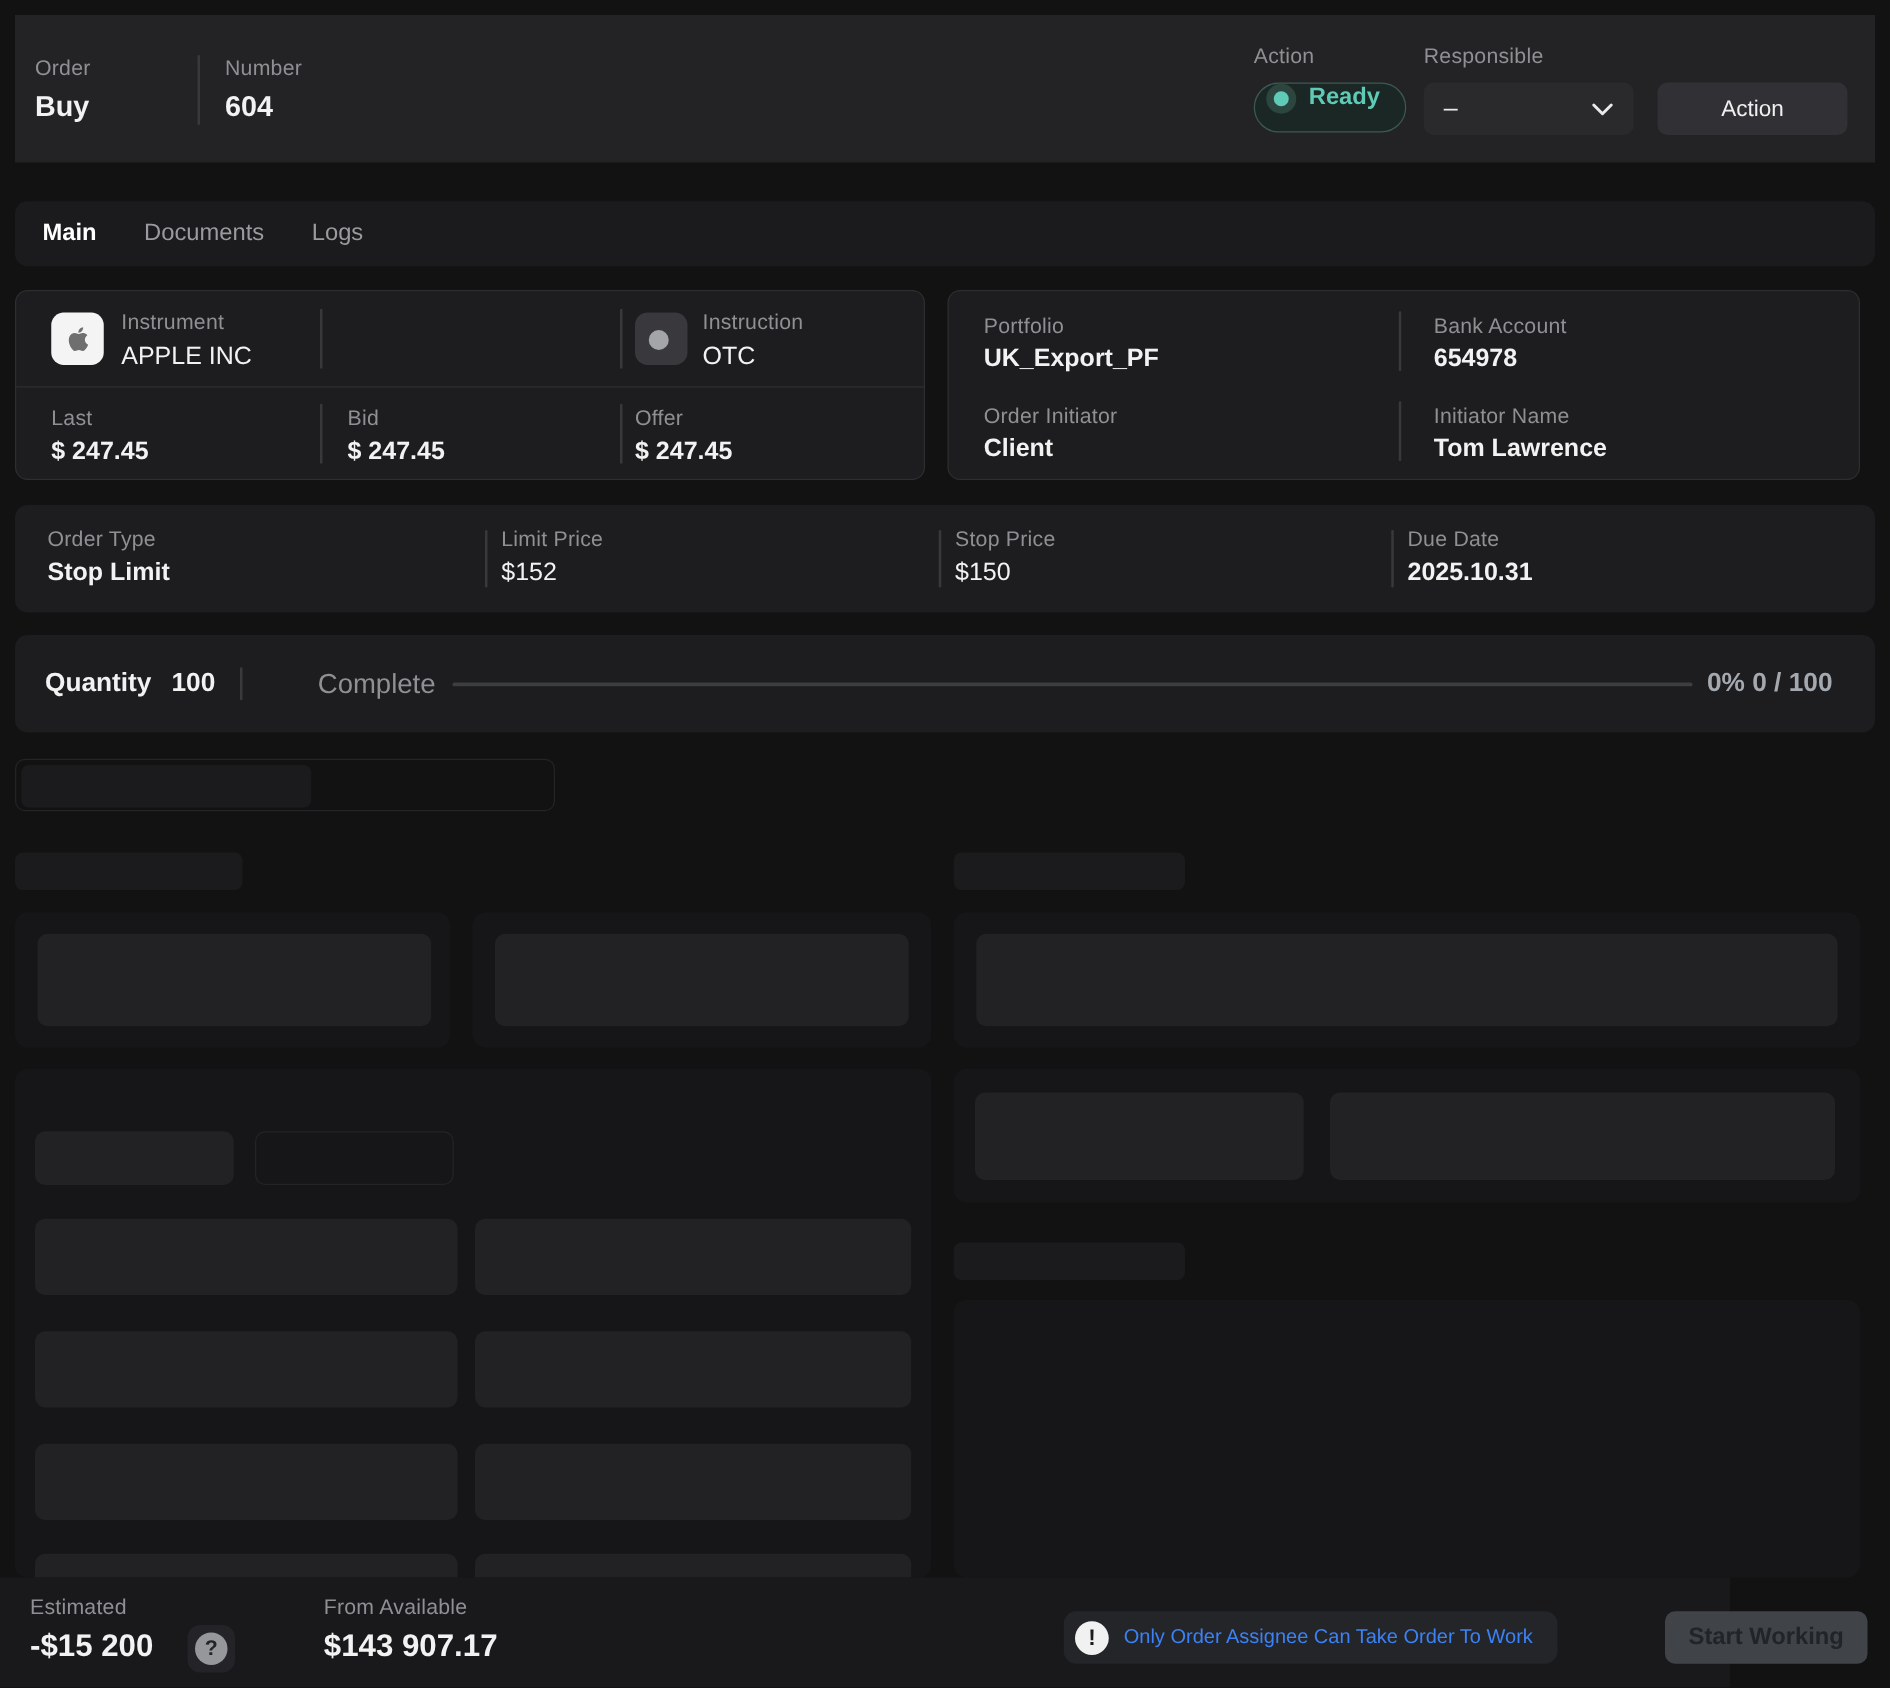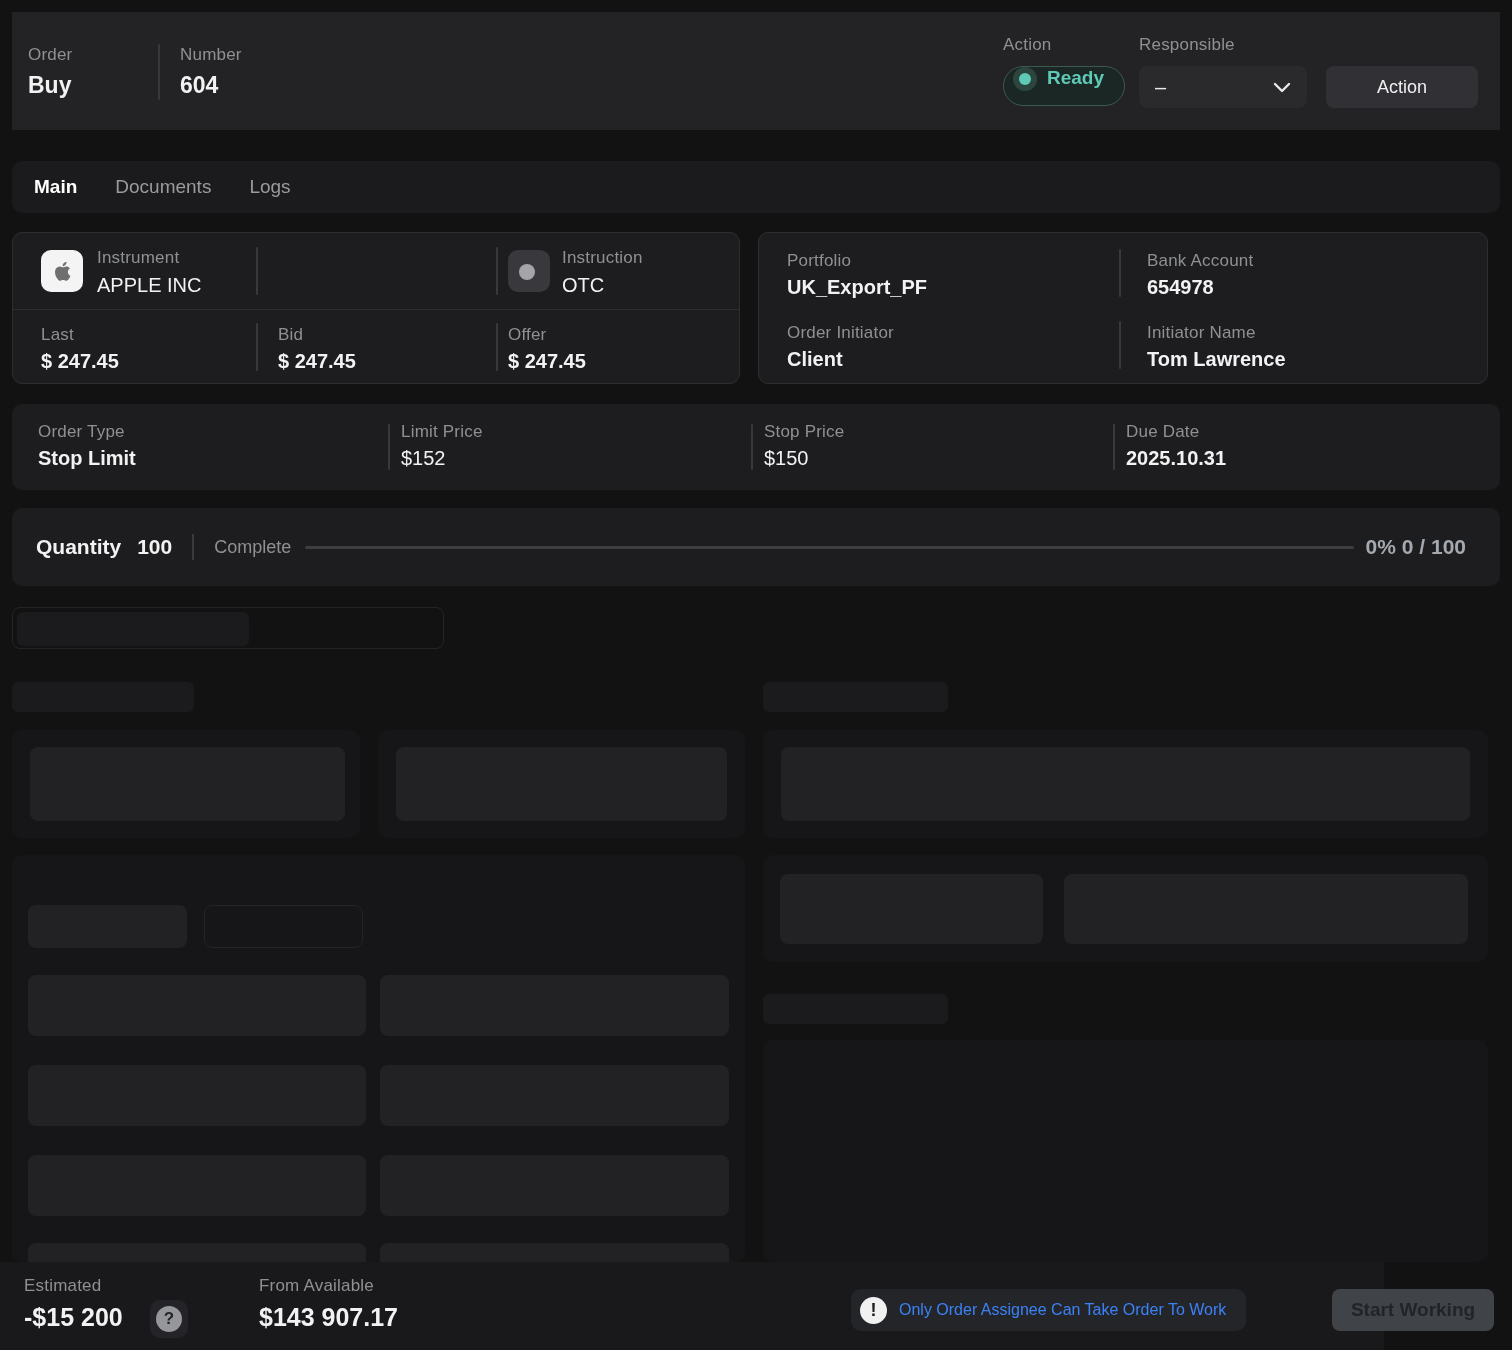--- a/index.html
+++ b/index.html
@@ -68,21 +68,21 @@
   .instr-sq{background:#39393d;position:relative;}
   .instr-sq .c{position:absolute;left:11px;top:14px;width:16px;height:16px;border-radius:50%;background:#a3a5a8;}
 
   .hline{position:absolute;left:0;right:0;height:1px;background:var(--card-border);}
 
   
   .qty-row{display:flex;align-items:center;height:100%;padding:0 34px 0 24px;}
   .qty-title{font-size:21px;font-weight:bold;}
   .qty-num{font-size:21px;font-weight:bold;margin-left:16px;}
   .qty-sep{width:2px;height:26px;background:#3a3a3e;margin:0 20px;}
-  .qty-complete{font-size:18px;color:var(--label);}
+  .qty-complete{font-size:22px;color:var(--label);margin-left:40px;}
   .track{flex:1;height:3px;background:#3d3e41;border-radius:2px;margin-left:14px;}
   .qty-progress{font-size:21px;font-weight:bold;color:#a4a9b0;margin-left:12px;white-space:nowrap;}
 
   
   .sk-card{background:var(--skel-card);border-radius:10px;}
   .sk-block{background:var(--skel-block);border-radius:8px;}
   .sk-line{background:var(--skel-line);border-radius:6px;}
   .sk-outline{border:1px solid #242427;border-radius:8px;}
 
   

